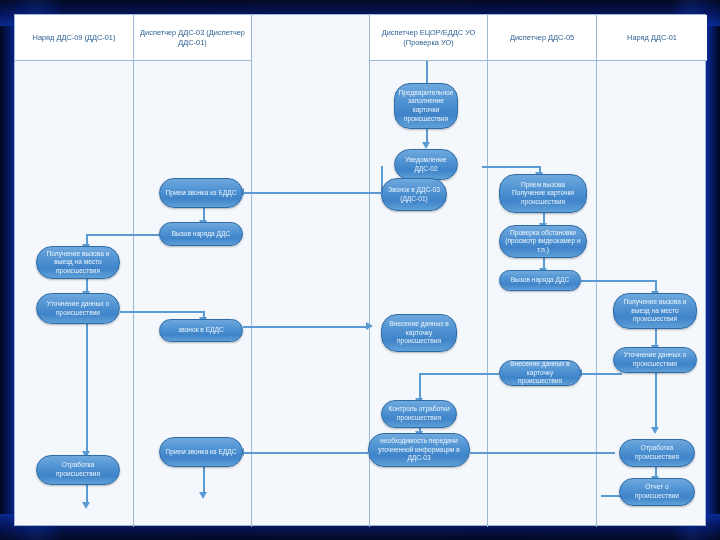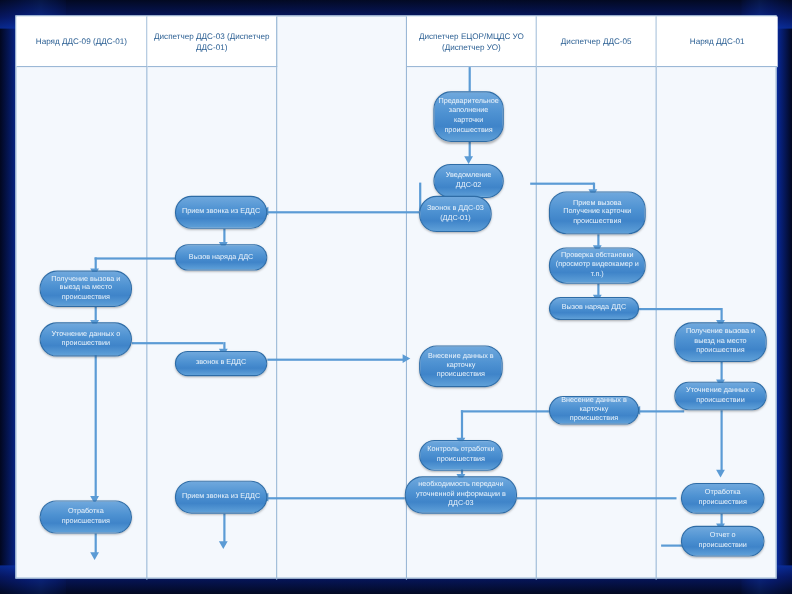--- a/index.html
+++ b/index.html
@@ -73,21 +73,21 @@
     <div class="lane-col" style="left:473px;width:109px;"></div>
     <div class="lane-col last" style="left:582px;width:110px;"></div>
 
     <div class="lane-head" style="left:0;width:119px;">
       <span>Наряд ДДС-09 (ДДС-01)</span>
       </div>
     <div class="lane-head" style="left:119px;width:118px;align-items:center;">
       <span>Диспетчер ДДС-03 (Диспетчер ДДС-01)</span>
       </div>
     <div class="lane-head" style="left:355px;width:118px;">
-      <span>Диспетчер ЕЦОР/МЦДС УО (Диспетчер УО)</span>
+      <span>Диспетчер ЕЦОР/ЕДДС УО (Проверка УО)</span>
       </div>
     <div class="lane-head" style="left:473px;width:109px;">
       <span>Диспетчер ДДС-05</span>
       </div>
     <div class="lane-head last" style="left:582px;width:110px;">
       <span>Наряд ДДС-01</span>
       </div>
 
     <div class="ln lnv" style="left:411px;top:114px;height:15px;"></div>
     <div class="arw down" style="left:407px;top:127px;"></div>

